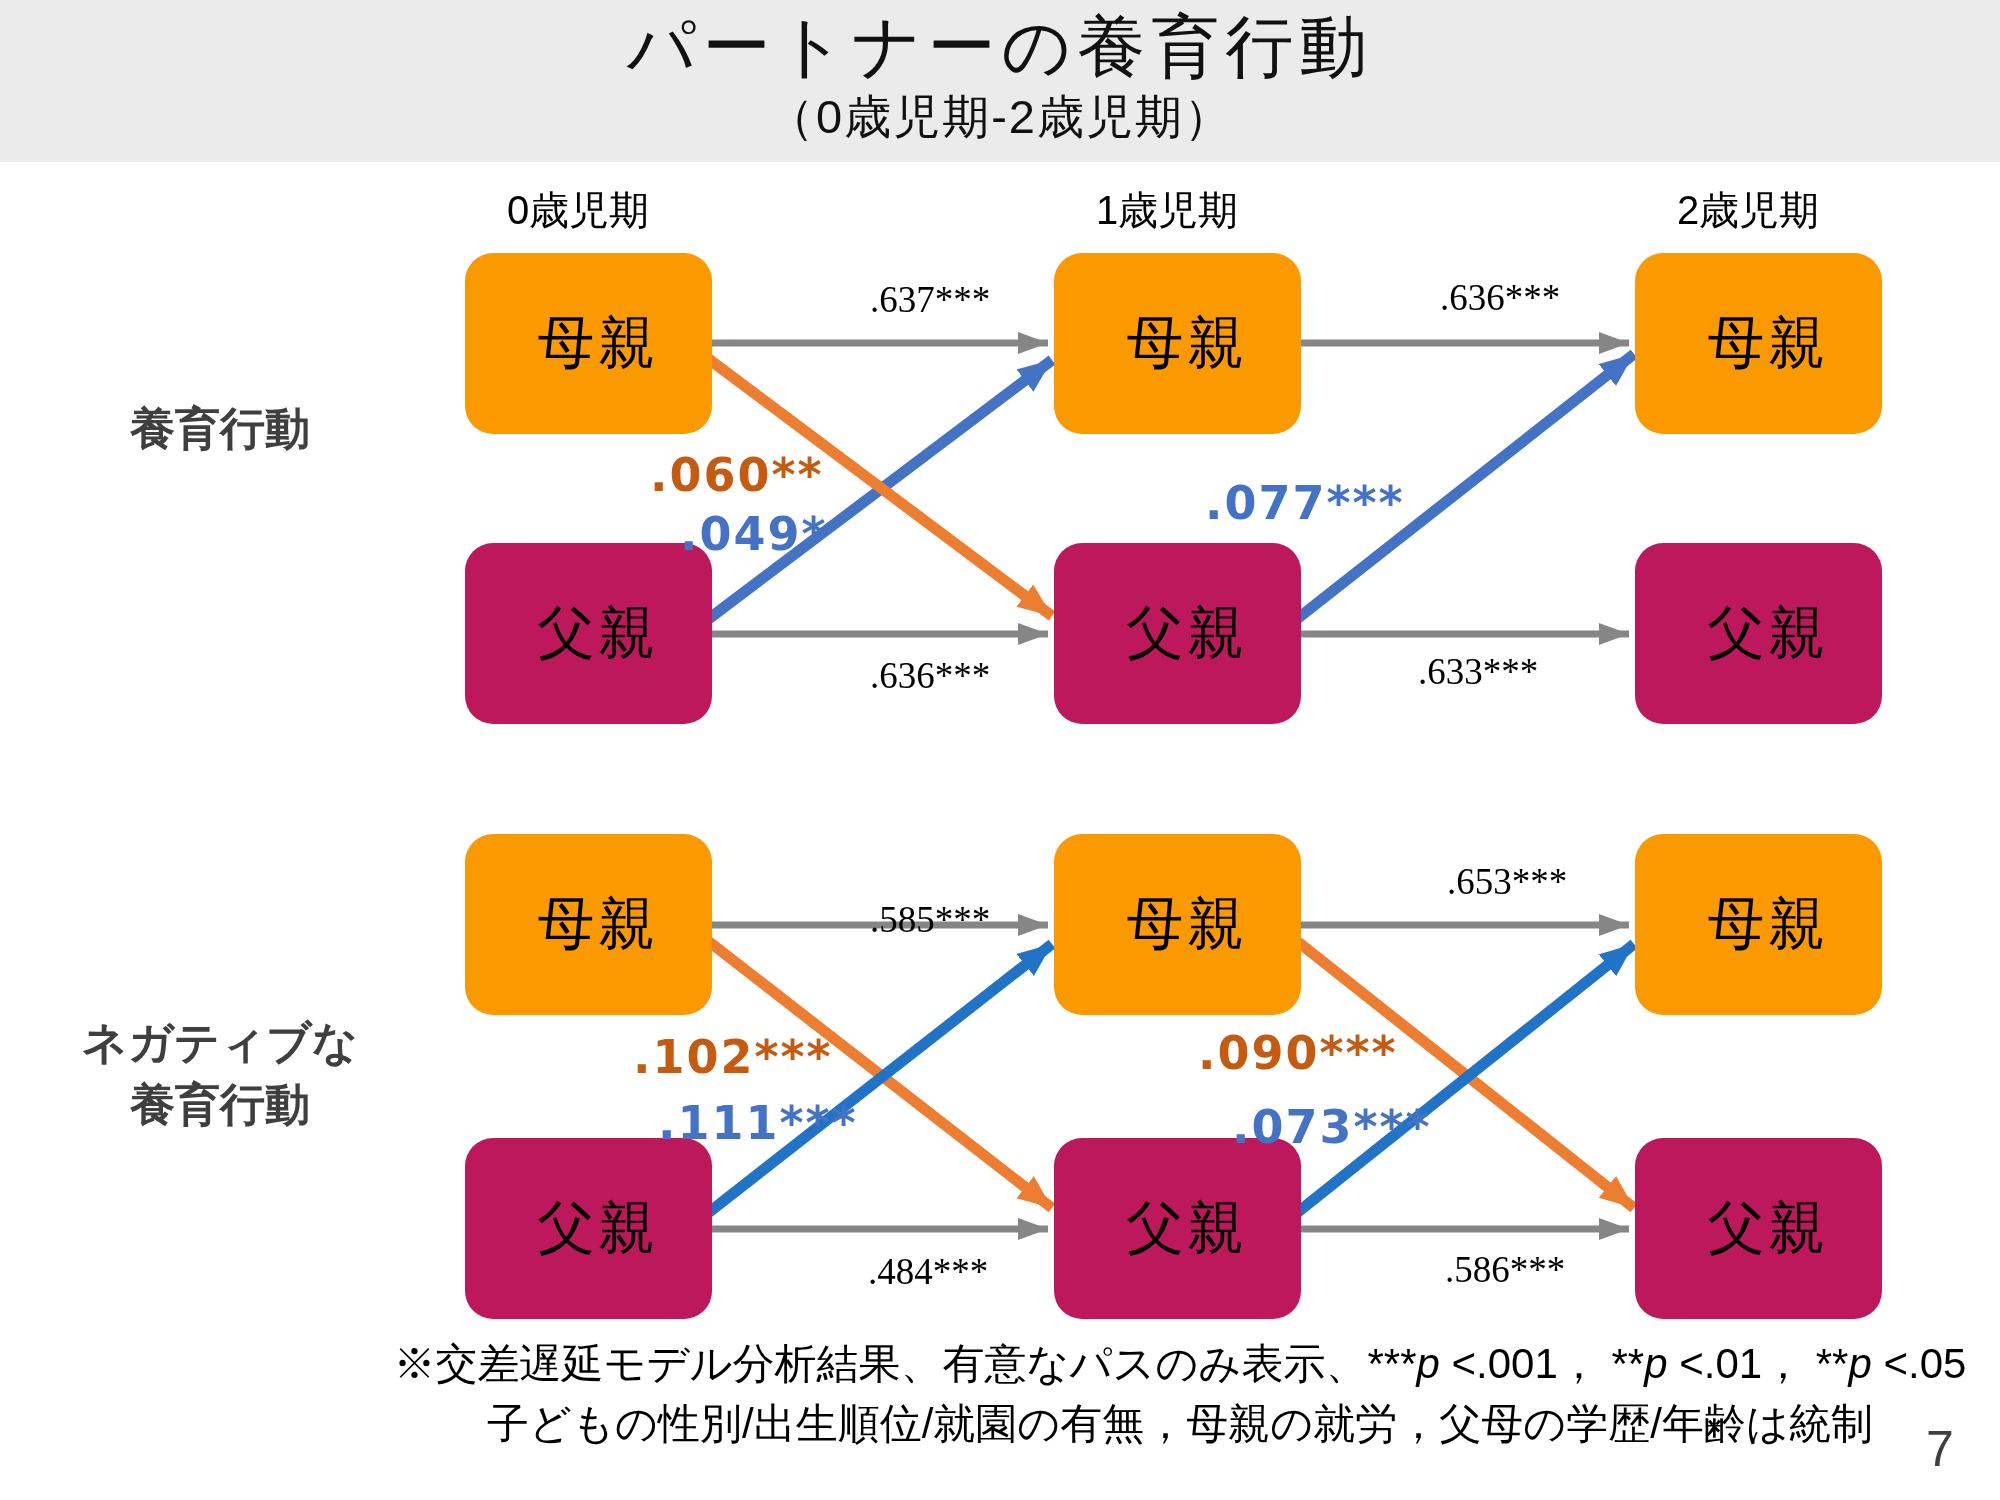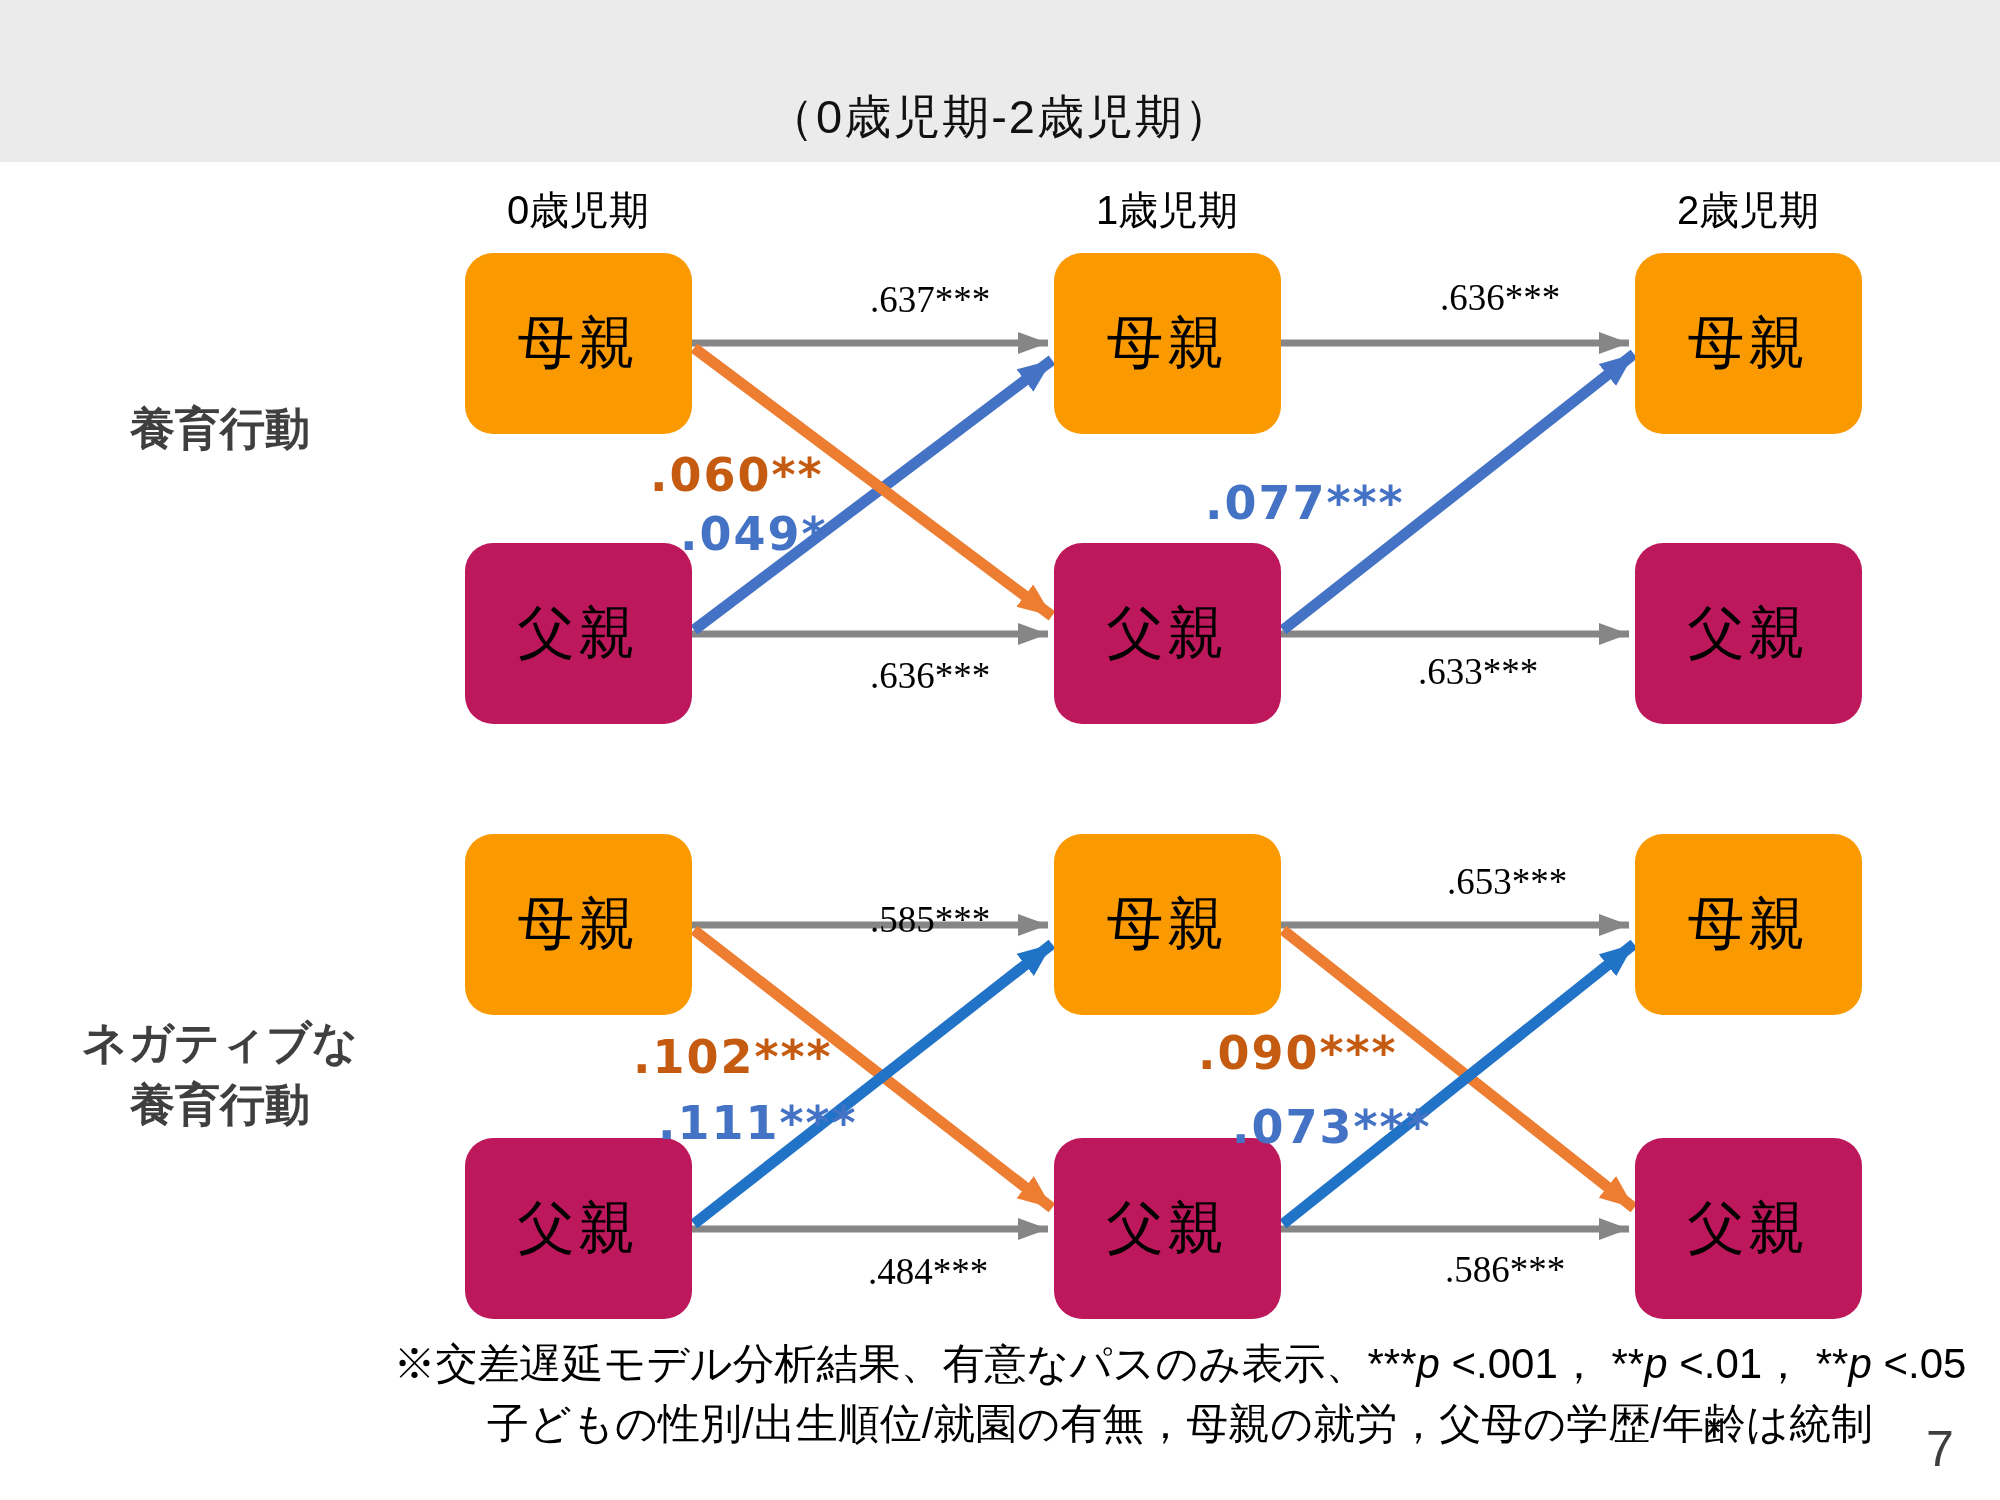--- a/index.html
+++ b/index.html
@@ -8,21 +8,21 @@
     font-family:"Liberation Sans",sans-serif;color:#000;
   }
   
   #title-band{position:absolute;left:0;top:0;width:2000px;height:162px;background:#EBEBEB;text-align:center;}
   #title-band .title{position:absolute;left:0;top:2px;width:100%;font-size:68px;font-weight:500;letter-spacing:6px;color:#111;}
   #title-band .subtitle{position:absolute;left:0;top:86px;width:100%;font-size:47px;font-weight:500;letter-spacing:2px;color:#111;}
   
   .col-label{position:absolute;top:183px;transform:translateX(-50%);font-size:40px;font-weight:500;color:#000;white-space:nowrap;}
   
   .box{position:absolute;width:227px;height:181px;border-radius:28px;display:flex;align-items:center;justify-content:center;
-       font-size:57px;font-weight:500;color:#000;letter-spacing:4px;}
+       font-size:57px;font-weight:500;color:#000;letter-spacing:4px;padding-left:20px;}
   .box.mother{background:#FB9900;}
   .box.father{background:#be185d;}
   
   #arrows{position:absolute;left:0;top:0;width:2000px;height:1500px;}
   .arrow-gray{stroke:#868686;stroke-width:7;fill:none;}
   .arrow-orange{stroke:#ED7D31;stroke-width:11;fill:none;}
   .arrow-blue{stroke:#4472C4;stroke-width:11;fill:none;}
   .arrow-blue2{stroke:#2173C8;stroke-width:11;fill:none;}
   
   .coef-s{position:absolute;transform:translateX(-50%);font-family:"Liberation Serif",serif;font-size:37px;color:#000;white-space:nowrap;}
@@ -36,20 +36,21 @@
   #footnote i{font-style:italic;}
   
   #page-number{position:absolute;left:1905px;top:1420px;width:70px;text-align:center;font-size:50px;color:#3F3F3F;}
 </style>
 </head>
 <body>
 
 <div id="slide">
 
   <div id="title-band">
+    <div class="title">パートナーの養育行動</div>
     <div class="subtitle">（0歳児期-2歳児期）</div>
   </div>
 
   <div class="col-label" style="left:578px;">0歳児期</div>
   <div class="col-label" style="left:1167px;">1歳児期</div>
   <div class="col-label" style="left:1748px;">2歳児期</div>
 
   <svg id="arrows" viewBox="0 0 2000 1500">
     <defs>
       <marker id="ah-gray" markerUnits="userSpaceOnUse" markerWidth="34" markerHeight="26" refX="30" refY="11" orient="auto">

